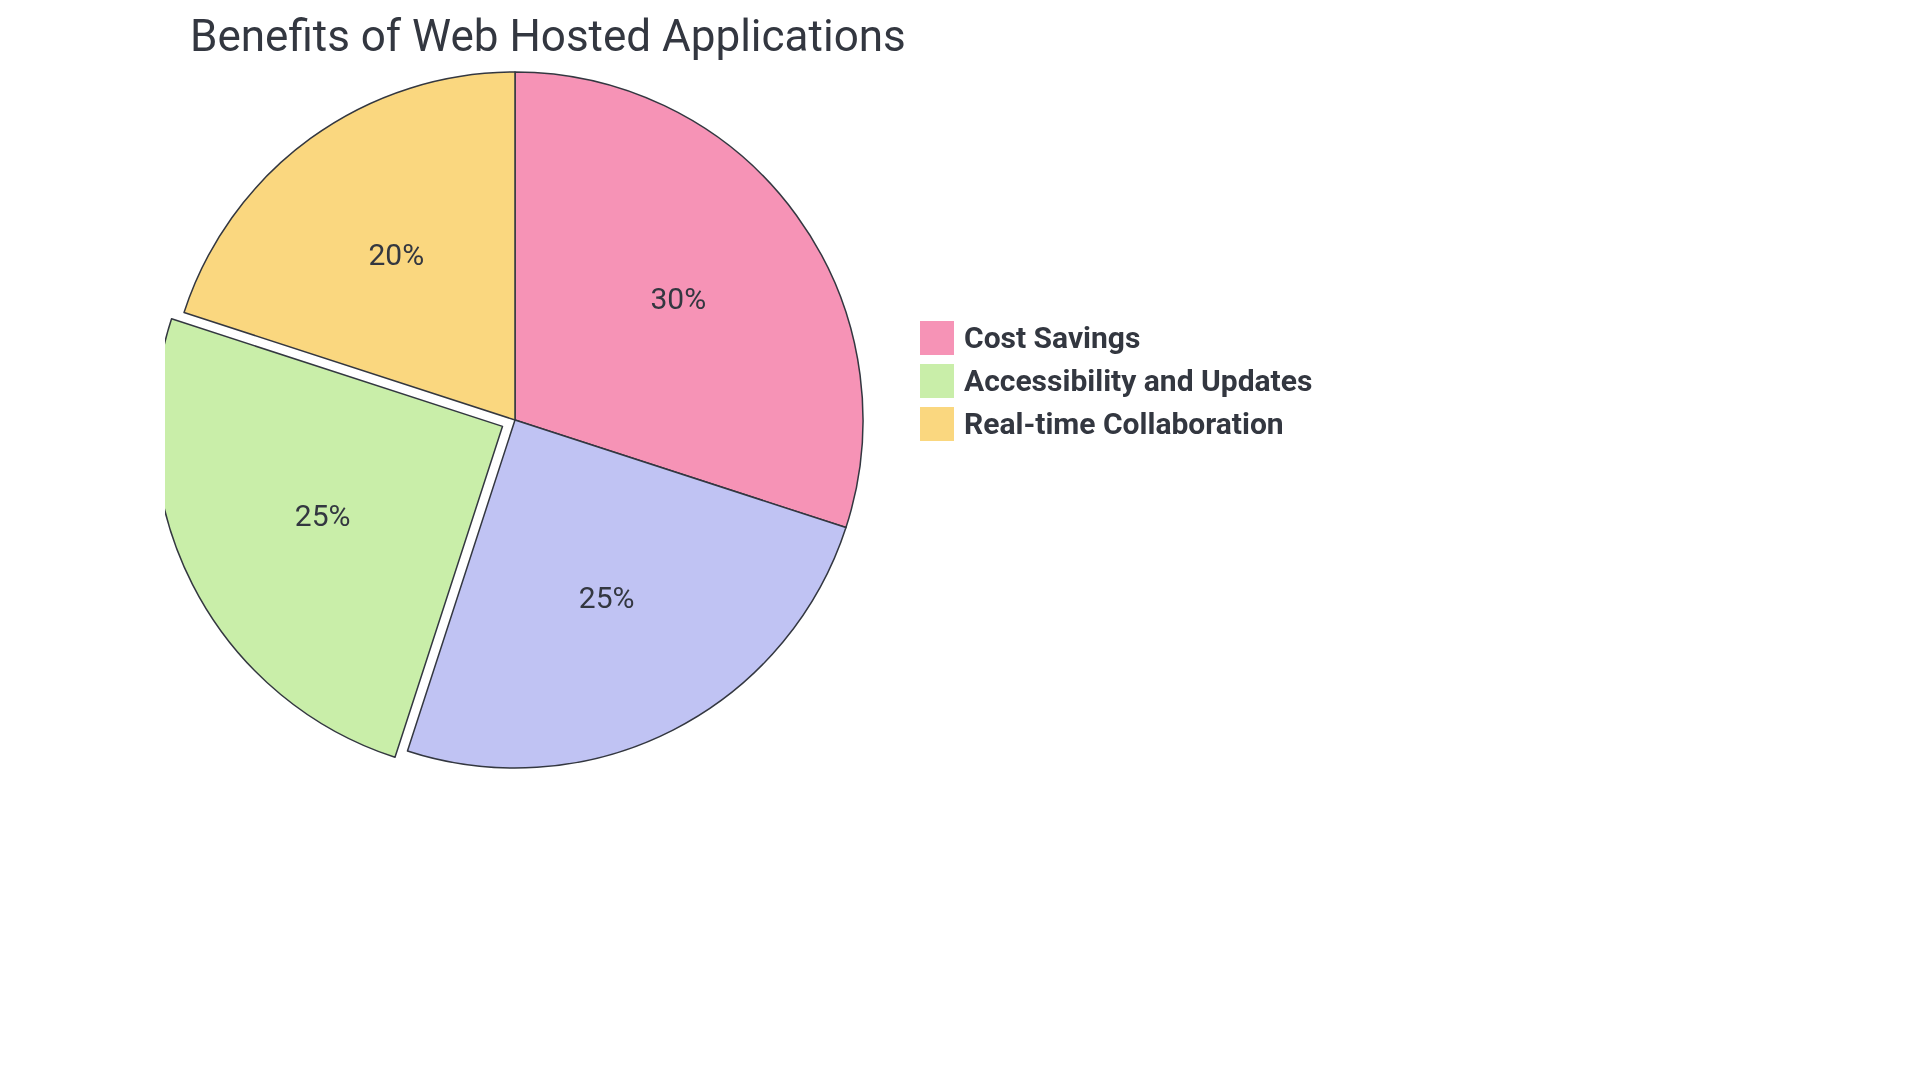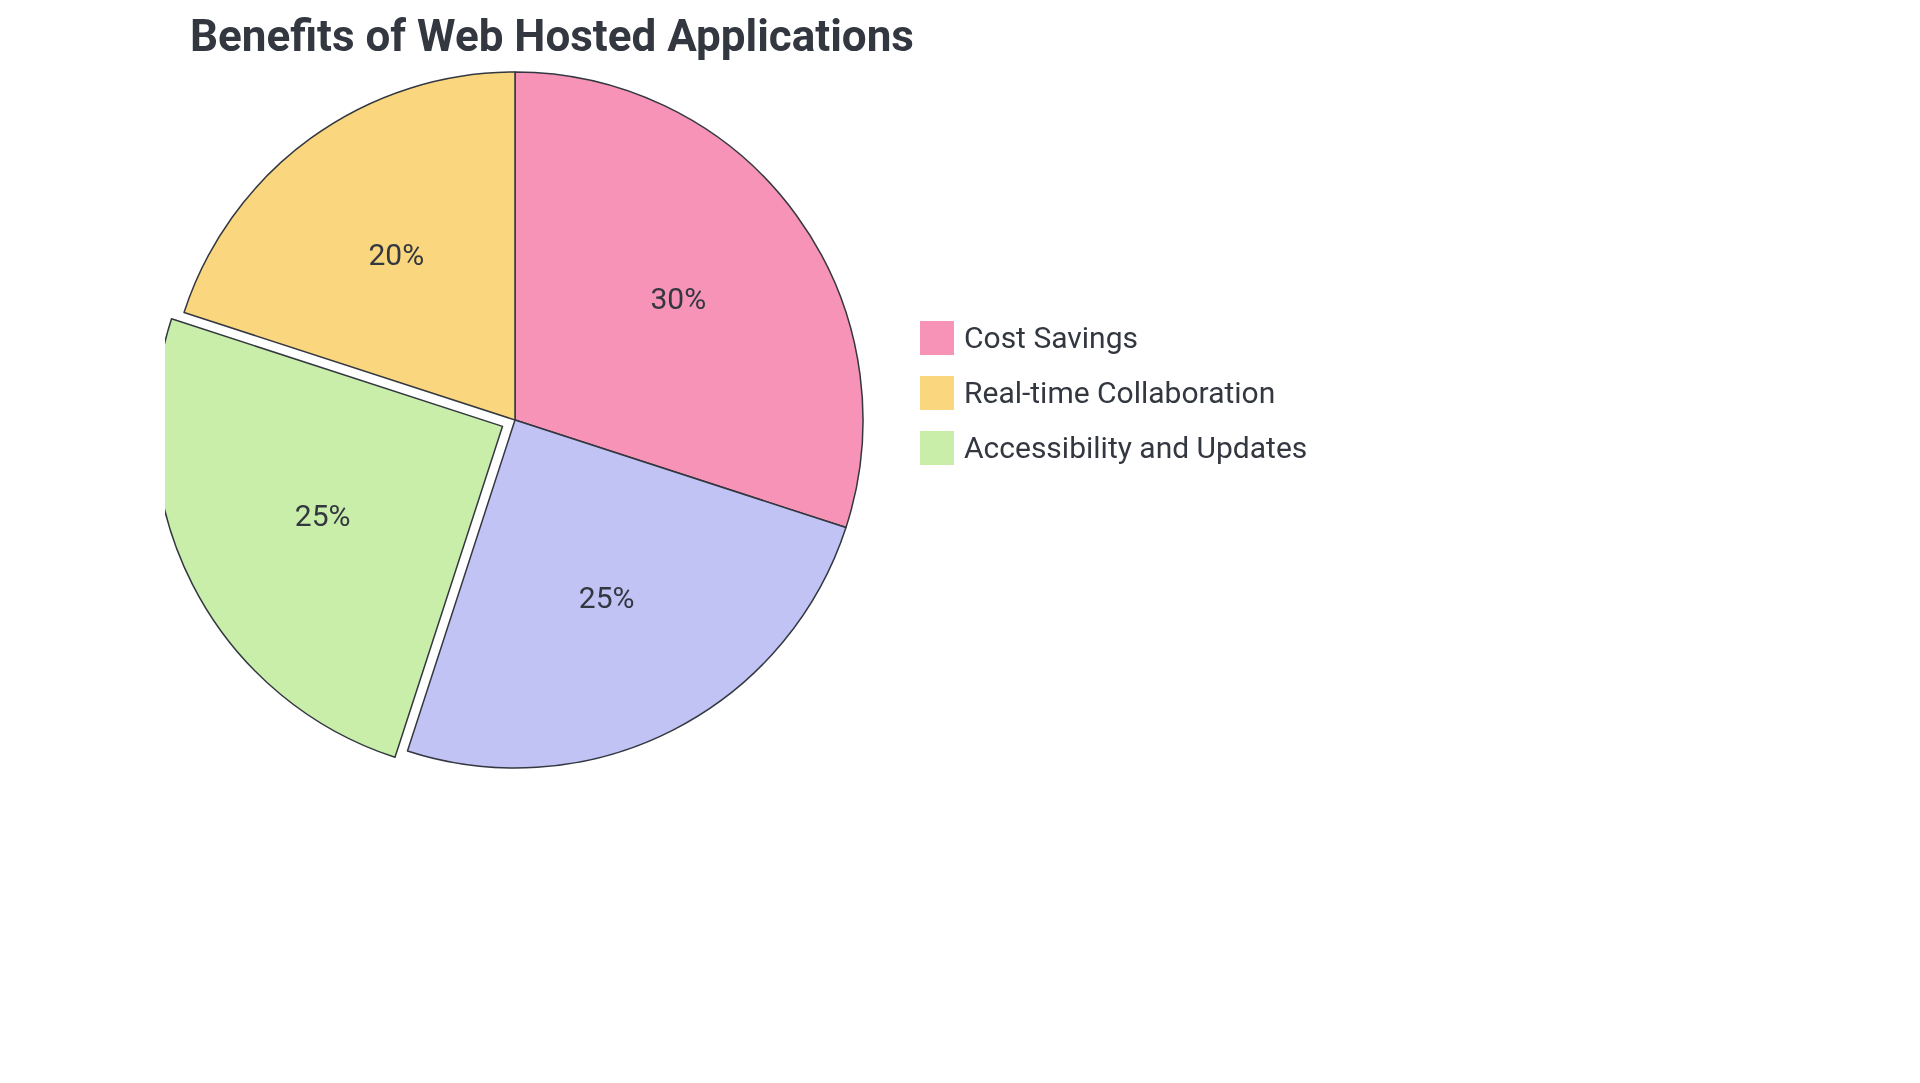--- a/index.html
+++ b/index.html
@@ -14,38 +14,39 @@
   .container {
     position: relative;
     width: 100%;
     height: 100%;
   }
   .title {
     position: absolute;
     left: 190px;
     top: 10px;
     font-size: 44px;
-    font-weight: 700;
+    font-weight: 400;
     color: #333740;
     letter-spacing: 0px;
   }
   .chart-area {
     position: absolute;
     left: 165px;
     top: 70px;
     width: 700px;
     height: 700px;
   }
   .legend {
     position: absolute;
     left: 920px;
     top: 320px;
     display: flex;
     flex-direction: column;
-    gap: 20px;
+    gap: 8px;
+    font-weight: bold;
   }
   .legend-item {
     display: flex;
     align-items: center;
     gap: 10px;
   }
   .legend-swatch {
     width: 34px;
     height: 34px;
     flex-shrink: 0;
@@ -79,21 +80,21 @@
         <text x="231.36142467728723" y="186.70800985536064" class="slice-label">20%</text>
       </svg>
   </div>
 
   <div class="legend" id="legend">
       <div class="legend-item">
         <div class="legend-swatch" style="background: rgb(246, 147, 182);"></div>
         <div class="legend-label">Cost Savings</div>
       </div>
       <div class="legend-item">
+        <div class="legend-swatch" style="background: rgb(201, 238, 169);"></div>
+        <div class="legend-label">Accessibility and Updates</div>
+      </div>
+      <div class="legend-item">
         <div class="legend-swatch" style="background: rgb(250, 215, 127);"></div>
         <div class="legend-label">Real-time Collaboration</div>
-      </div>
-      <div class="legend-item">
-        <div class="legend-swatch" style="background: rgb(201, 238, 169);"></div>
-        <div class="legend-label">Accessibility and Updates</div>
       </div>
     </div>
 </div>
 
 </body></html>

